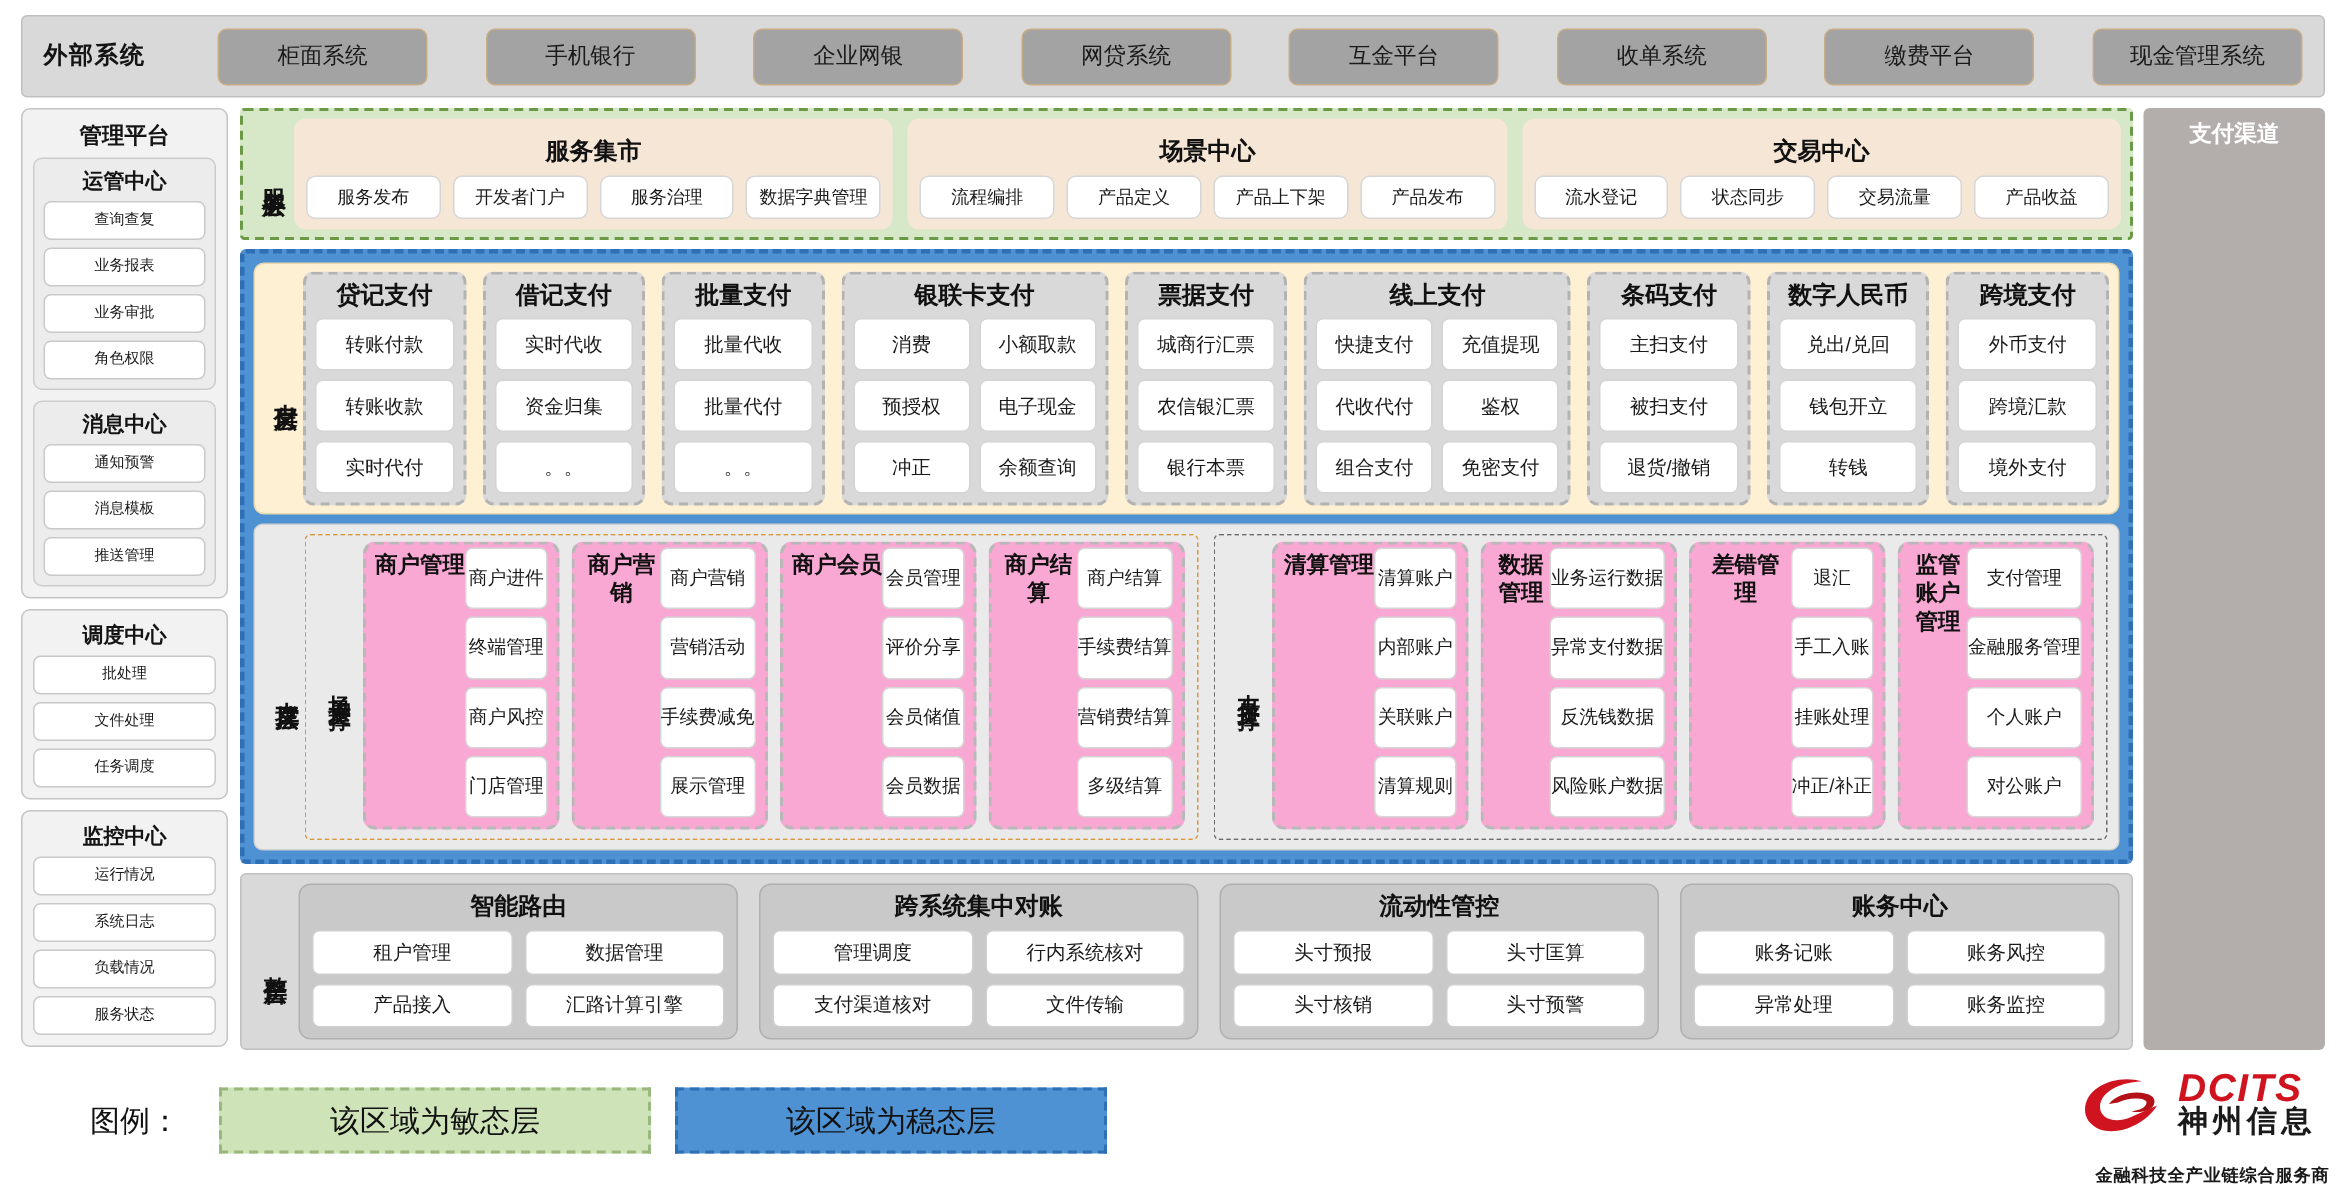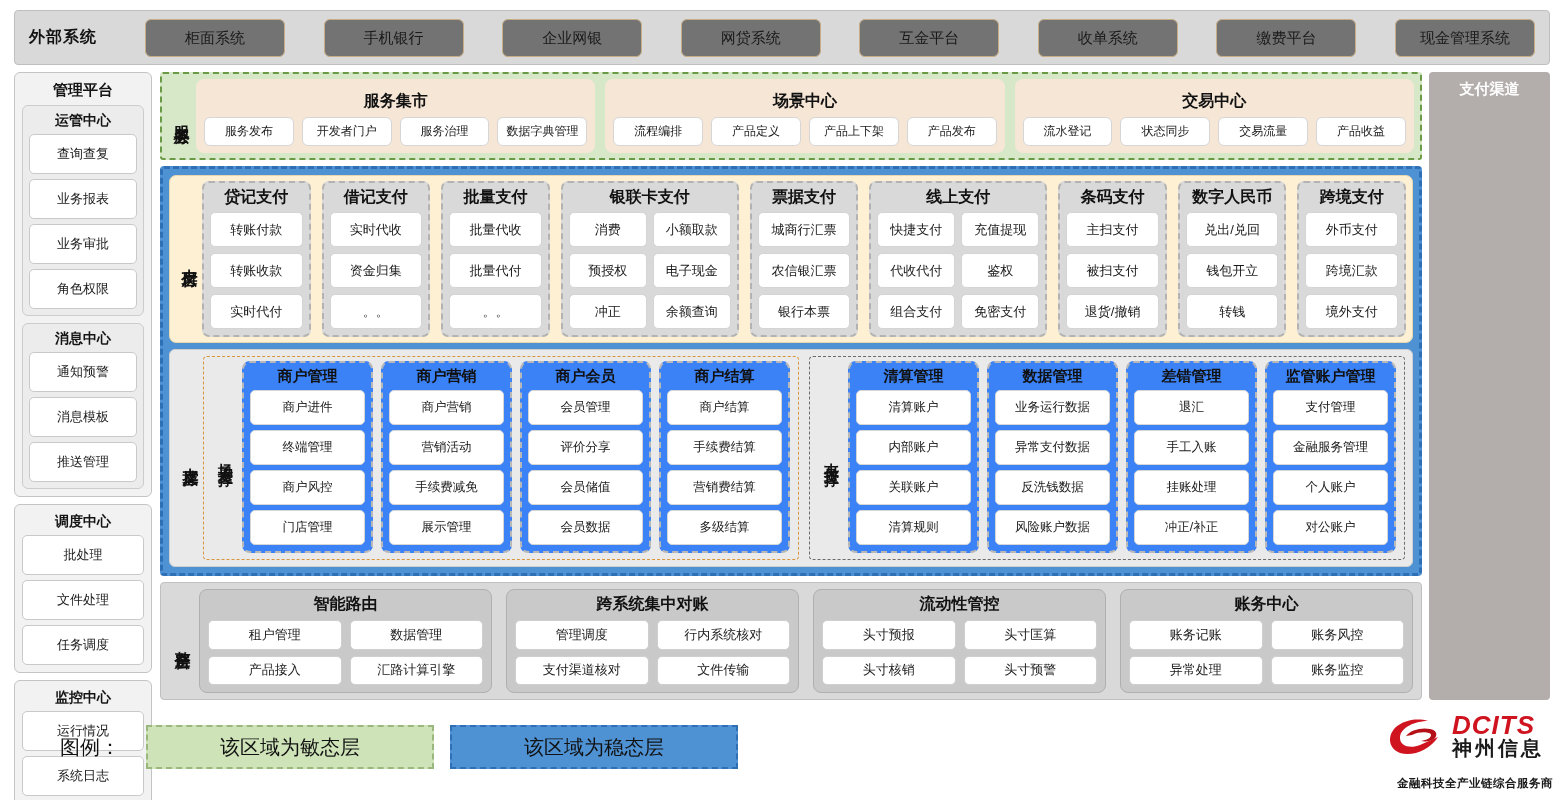--- a/index.html
+++ b/index.html
@@ -34,21 +34,21 @@
     display: flex; align-items: center;
     padding: 0 14px;
   }
   .ext-title {
     font-size: 16px; font-weight: bold; color: #141414;
     width: 110px; flex: none; letter-spacing: 1px;
   }
   .ext-items { display: flex; flex: 1; justify-content: space-between; gap: 10px; padding-left: 6px; }
   .ext-chip {
     flex: 1 1 0; height: 38px;
-    background: #737373;
+    background: #a3a3a3;
     border: 1px solid #c8ac85;
     border-radius: 6px;
     font-size: 15px;
     max-width: 140px;
   }
 
   
   .mgmt {
     position: absolute; left: 14px; top: 72px;
     width: 138px;
@@ -69,21 +69,21 @@
     border: 1px solid #cccccc;
     border-radius: 6px;
     padding: 3px 6px 6px 6px;
     margin-bottom: 7px;
   }
   .sub-box:last-child { margin-bottom: 0; }
   .sub-title {
     font-size: 14px; font-weight: bold; color: #141414;
     text-align: center; padding: 3px 0 4px 0;
   }
-  .mgmt .chip { height: 40px; font-size: 13px; margin-bottom: 5px; }
+  .mgmt .chip { height: 26px; font-size: 10px; margin-bottom: 5px; }
   .mgmt .chip:last-child { margin-bottom: 0; }
 
   
   .svc-layer {
     position: absolute; left: 160px; top: 72px;
     width: 1262px; height: 88px;
     background: #d7e8c8;
     border: 2px dashed #6a9a45;
     border-radius: 3px;
     display: flex; align-items: stretch;
@@ -166,25 +166,25 @@
   .sup-inner-label {
     flex: none; width: 26px;
     display: flex; align-items: center; justify-content: center;
     font-size: 15px; font-weight: bold; color: #111;
     writing-mode: vertical-rl; text-orientation: upright;
     letter-spacing: 3px;
   }
   .sup-groups { display: flex; flex: 1; gap: 8px; padding-left: 4px; }
   .sup-group {
     flex: 1 1 0;
-    background: #3b82f6;
+    background: #f9a8d4;
     border: 2px dashed #b8b8b8;
     border-radius: 8px;
     padding: 2px 6px 6px 6px;
-    display: flex; flex-direction: column;
+    display: flex; 
   }
   .sup-group-title {
     text-align: center; font-size: 15px; font-weight: bold; color: #111;
     padding: 2px 0 4px 0;
   }
   .sup-items { display: flex; flex-direction: column; gap: 5px; flex: 1; }
   .sup-items .chip { flex: 1 1 0; font-size: 12.5px; border-radius: 5px; border-color: #d6d6d6; }
 
   
   .int-layer {

